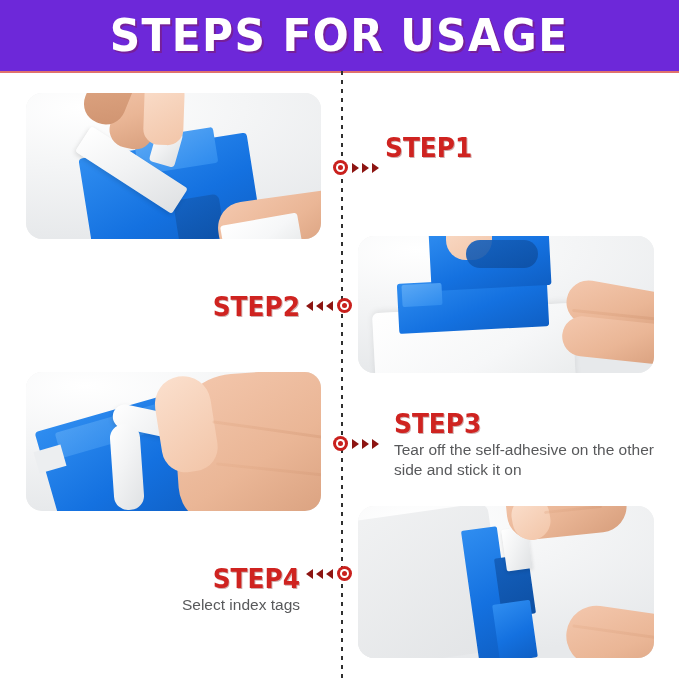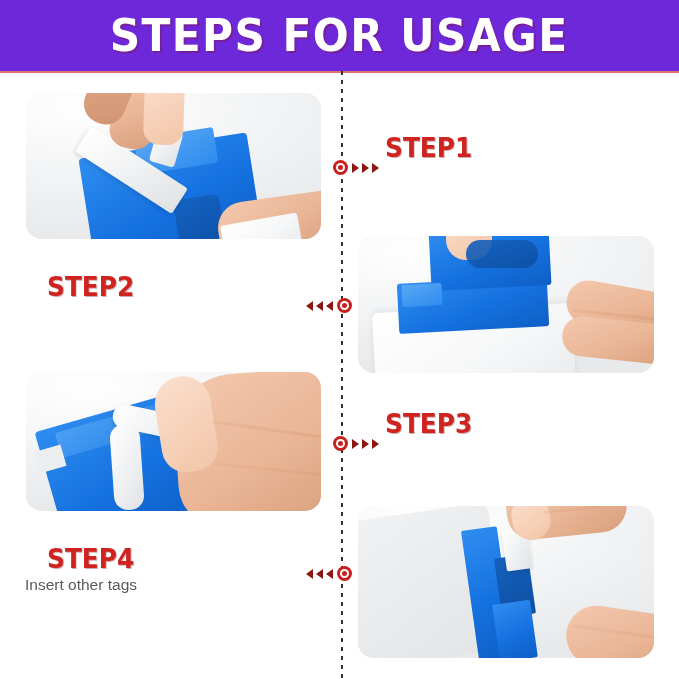--- a/index.html
+++ b/index.html
@@ -122,21 +122,21 @@
   }
   .step-desc {
     color: #58595b;
     font-family: "Liberation Sans", sans-serif;
     font-size: 15.5px;
     line-height: 1.30;
     margin: 0;
   }
   .step-right { text-align: left; }
   .step-right .step-title { transform-origin: left center; }
-  .step-left  { text-align: left; }
+  .step-left  { text-align: right; margin-top: 20px; }
   .step-left .step-title { transform-origin: right center; }
 
   
   .connector {
     position: absolute;
     display: flex;
     align-items: center;
     gap: 4px;
   }
   .bullseye {
@@ -267,22 +267,23 @@
 </div>
 
 <div class="connector" style="left:333px; top:436px;">
   <span class="bullseye"></span>
   <span class="arrows">
     <i class="tri tri-r"></i>
       <i class="tri tri-r"></i>
       <i class="tri tri-r"></i>
   </span>
 </div>
-<div class="step step-right" style="left:385px; top:410px; width:280px;">
+<div class="step step-right" style="left:394px; top:410px; width:280px;">
   <p class="step-title">STEP3</p>
+  <p class="step-desc">Tear off the self-adhesive on the other side and stick it on</p>
 </div>
 
 <div class="photo" style="left:358px; top:506px; width:296px; height:152px;">
   <div class="photo-inner">
     <div class="bg-studio"></div>
 
     <div class="shape paper-dim" style="left:-10px; top:6px; width:150px; height:148px; transform:rotate(-8deg); border-radius:10px;"></div>
 
     <div class="shape blue" style="left:112px; top:22px; width:36px; height:132px; transform:rotate(-8deg); border-radius:2px;"></div>
     <div class="shape blue-dk" style="left:140px; top:50px; width:34px; height:60px; transform:rotate(-8deg); border-radius:2px;"></div>
@@ -303,14 +304,14 @@
 <div class="connector" style="left:306px; top:566px;">
   <span class="arrows">
     <i class="tri tri-l"></i>
       <i class="tri tri-l"></i>
       <i class="tri tri-l"></i>
   </span>
   <span class="bullseye"></span>
 </div>
 <div class="step step-left" style="left:25px; top:545px; width:275px;">
   <p class="step-title">STEP4</p>
-  <p class="step-desc">Insert other tags</p>
+  <p class="step-desc">Select index tags</p>
 </div>
 
 </body></html>

